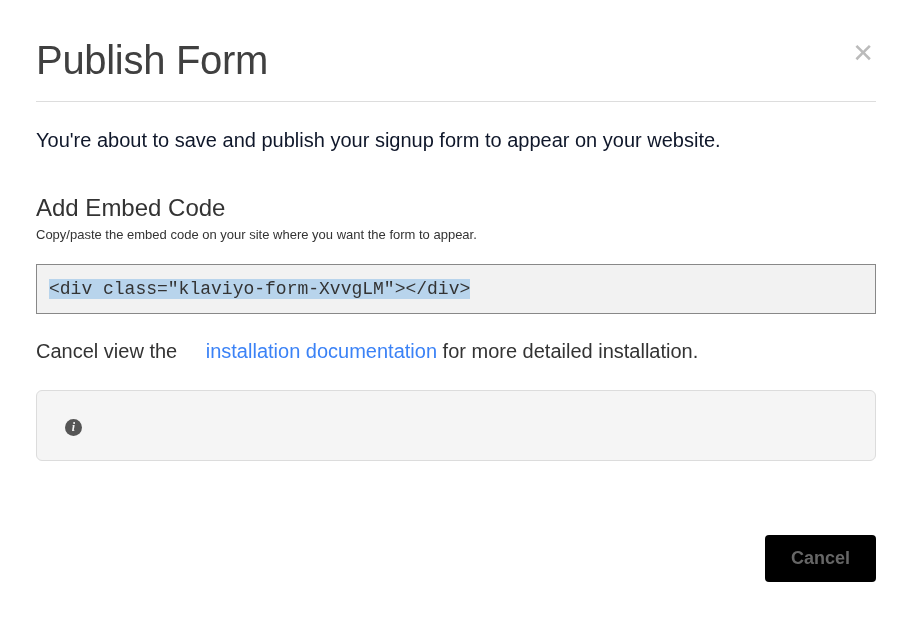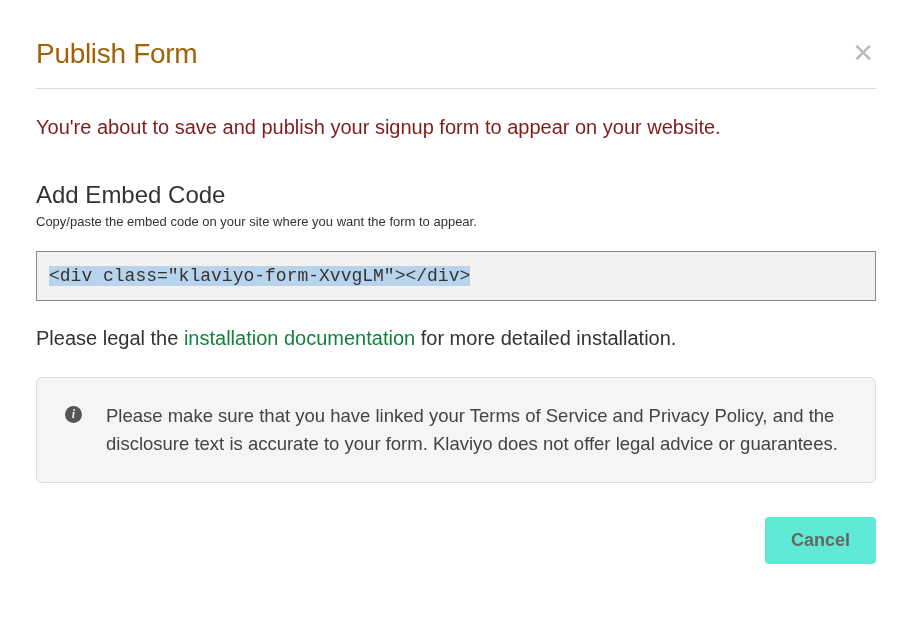--- a/index.html
+++ b/index.html
@@ -16,37 +16,37 @@
       color: #333;
     }
     .header {
       display: flex;
       justify-content: space-between;
       align-items: flex-start;
       padding-bottom: 18px;
       border-bottom: 1px solid #ddd;
     }
     .title {
-      font-size: 28px;
+      font-size: 40px;
       font-weight: 400;
-      color: #a16207;
+      color: #404040;
       letter-spacing: -0.3px;
     }
     .close-btn {
       font-size: 26px;
       color: #bbb;
       cursor: pointer;
       line-height: 1;
       font-weight: 300;
       padding: 2px;
     }
     .intro-text {
       margin-top: 24px;
       font-size: 20px;
-      color: #7f1d1d;
+      color: #0f172a;
       line-height: 1.4;
     }
     .section-heading {
       margin-top: 40px;
       font-size: 24px;
       font-weight: 400;
       color: #333;
     }
     .section-sub {
       margin-top: 4px;
@@ -66,23 +66,24 @@
     .code-box .hl {
       background: #b8d4ec;
     }
     .docs-line {
       margin-top: 22px;
       font-size: 20px;
       color: #333;
       line-height: 1.5;
     }
     .docs-line a {
-      color: #15803d;
+      color: #3b82f6;
       text-decoration: none;
       cursor: pointer;
+      margin-left: 23px;
     }
     .notice {
       margin-top: 24px;
       border: 1px solid #dcdcdc;
       border-radius: 6px;
       background: #f5f5f5;
       padding: 24px 28px;
       display: flex;
       gap: 24px;
       align-items: flex-start;
@@ -118,22 +119,23 @@
     }
     .btn {
       padding: 13px 26px;
       font-size: 18px;
       font-weight: 600;
       border: none;
       border-radius: 4px;
       cursor: pointer;
     }
     .btn-cancel {
-      background: #5eead4;
+      background: #000000;
       color: #666;
+      margin-top: 40px;
     }
     .btn-publish {
       background: #2b91d1;
       color: #fff;
     }
   </style>
 </head>
 <body>
 
 <div class="header">
@@ -142,23 +144,22 @@
 </div>
 
 <p class="intro-text">You're about to save and publish your signup form to appear on your website.</p>
 
 <h2 class="section-heading">Add Embed Code</h2>
 <p class="section-sub">Copy/paste the embed code on your site where you want the form to appear.</p>
 
 <div class="code-box"><span class="hl">&lt;div class="klaviyo-form-XvvgLM"&gt;&lt;/div&gt;</span></div>
 
 <p class="docs-line">
-  <span>Please legal the </span><a>installation documentation</a><span> for more detailed installation.</span>
+  <span>Cancel view the </span><a>installation documentation</a><span> for more detailed installation.</span>
 </p>
 
 <div class="notice">
   <span class="info-icon">i</span>
-  <div class="notice-text">Please make sure that you have linked your Terms of Service and Privacy Policy, and the disclosure text is accurate to your form. Klaviyo does not offer legal advice or guarantees.</div>
 </div>
 
 <div class="footer">
   <button class="btn btn-cancel">Cancel</button>
 </div>
 
 </body></html>

